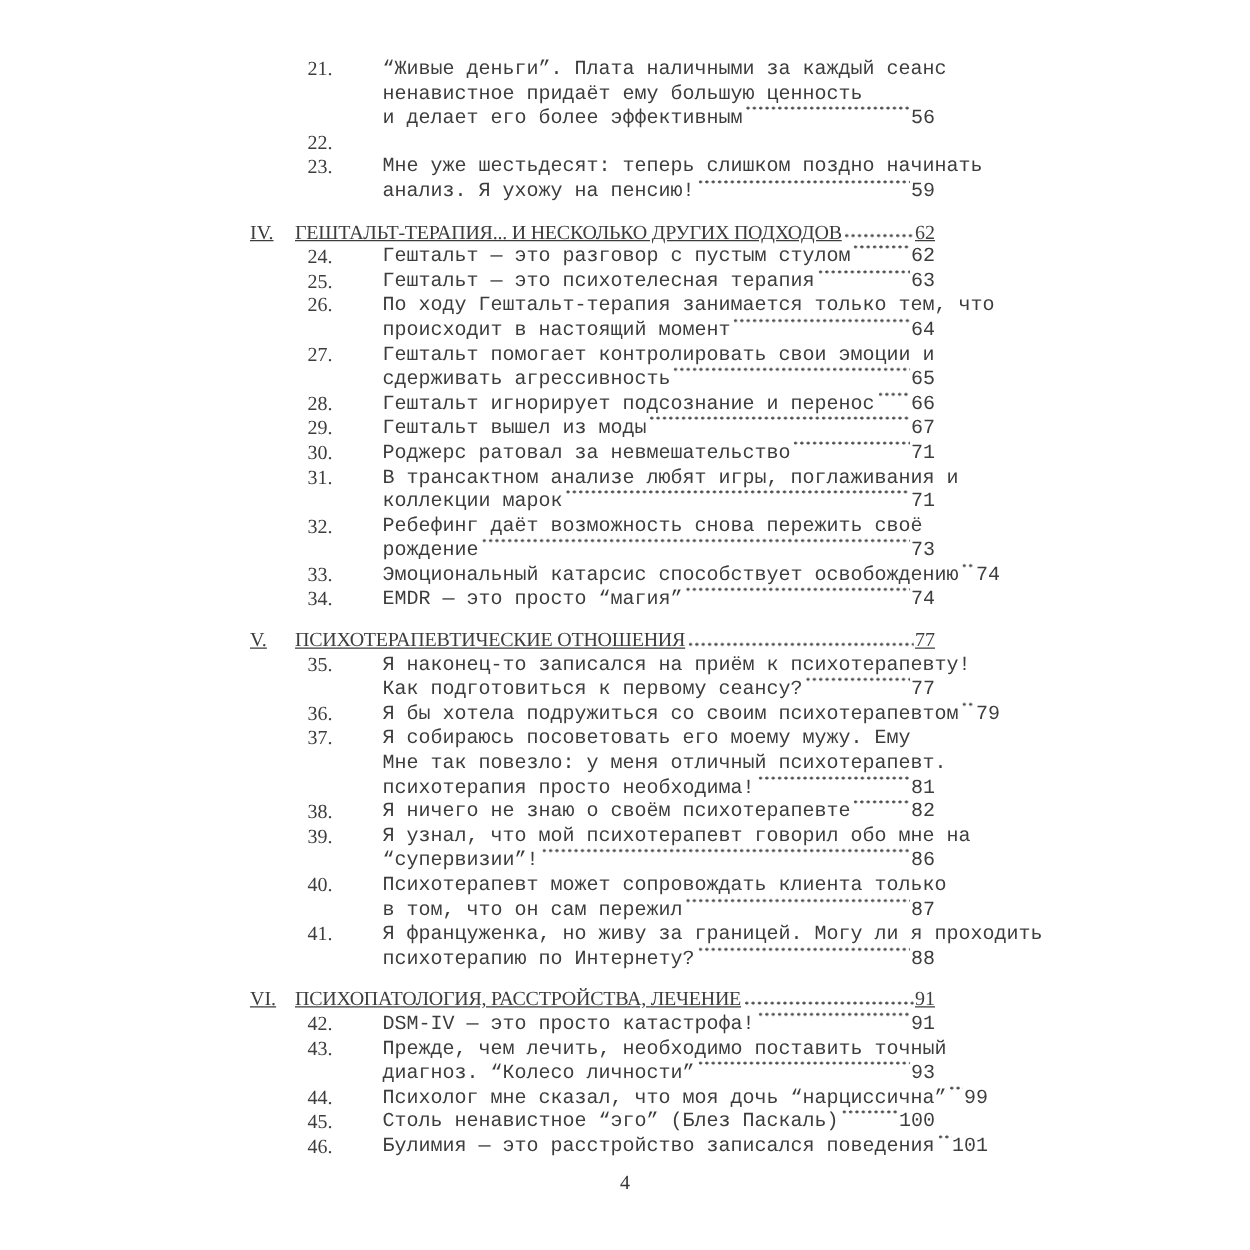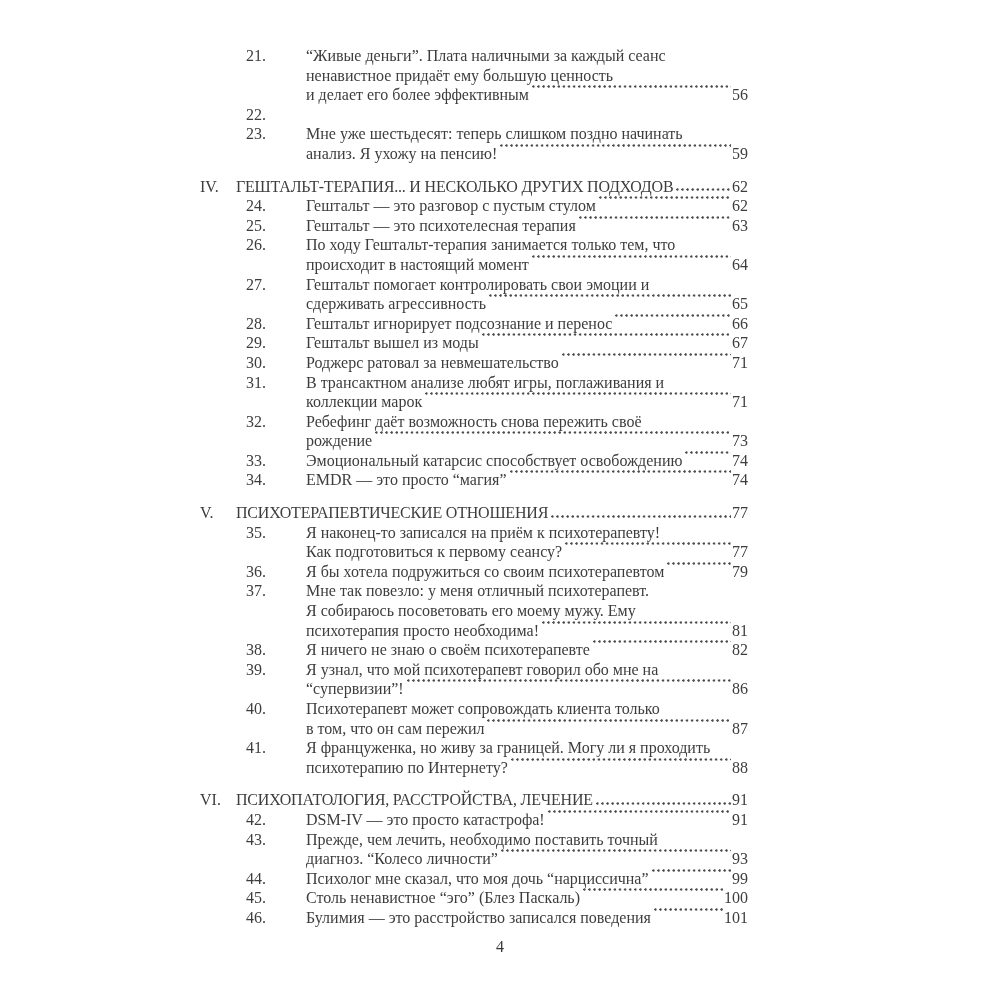--- a/index.html
+++ b/index.html
@@ -24,37 +24,38 @@
     line-height: 19.6px;
   }
   .entry-row { display: flex; gap: 28px; }
   .num {
     flex: 0 0 78px;
     padding-right: 12px;
     text-align: right;
     white-space: nowrap;
   }
   .entry-body { flex: 1 1 auto; min-width: 0; }
-  .line { display: block; white-space: nowrap; }
+  .line { display: block; white-space: nowrap; font-family: Liberation Mono, monospace; }
   .lastline { display: flex; align-items: flex-start; }
   .txt { flex: 0 1 auto; white-space: nowrap; }
   .leader {
     flex: 1 1 auto;
     min-width: 10px;
     height: 3.4px;
     margin: 0 1px 0 3px;
     background-image: radial-gradient(circle at 1.4px 1.7px, #4c4c4c 1.05px, rgba(0,0,0,0) 1.55px);
     background-size: 5.1px 3.4px;
     background-repeat: repeat-x;
   }
   .pg { flex: 0 0 auto; white-space: nowrap; }
   .section-row {
     display: flex;
     align-items: baseline;
     margin-top: 13px;
+    text-decoration: underline;
   }
   .section-num { flex: 0 0 36px; white-space: nowrap; }
   .section-label { flex: 0 1 auto; white-space: nowrap; letter-spacing: -0.2px; }
   .folio {
     position: absolute;
     left: 0; top: 938px;
     width: 1000px;
     text-align: center;
     font-size: 16px;
     color: #383838;
@@ -234,22 +235,22 @@
           <span class="line lastline">
             <span class="txt">Я бы хотела подружиться со своим психотерапевтом</span>
             <span class="leader"></span>
             <span class="pg">79</span>
           </span>
         </span>
       </div>
       <div class="entry-row">
         <span class="num">37.</span>
         <span class="entry-body">
+          <span class="line">Я собираюсь посоветовать его моему мужу. Ему</span>
           <span class="line">Мне так повезло: у меня отличный психотерапевт.</span>
-          <span class="line">Я собираюсь посоветовать его моему мужу. Ему</span>
           <span class="line lastline">
             <span class="txt">психотерапия просто необходима!</span>
             <span class="leader"></span>
             <span class="pg">81</span>
           </span>
         </span>
       </div>
       <div class="entry-row">
         <span class="num">38.</span>
         <span class="entry-body">

